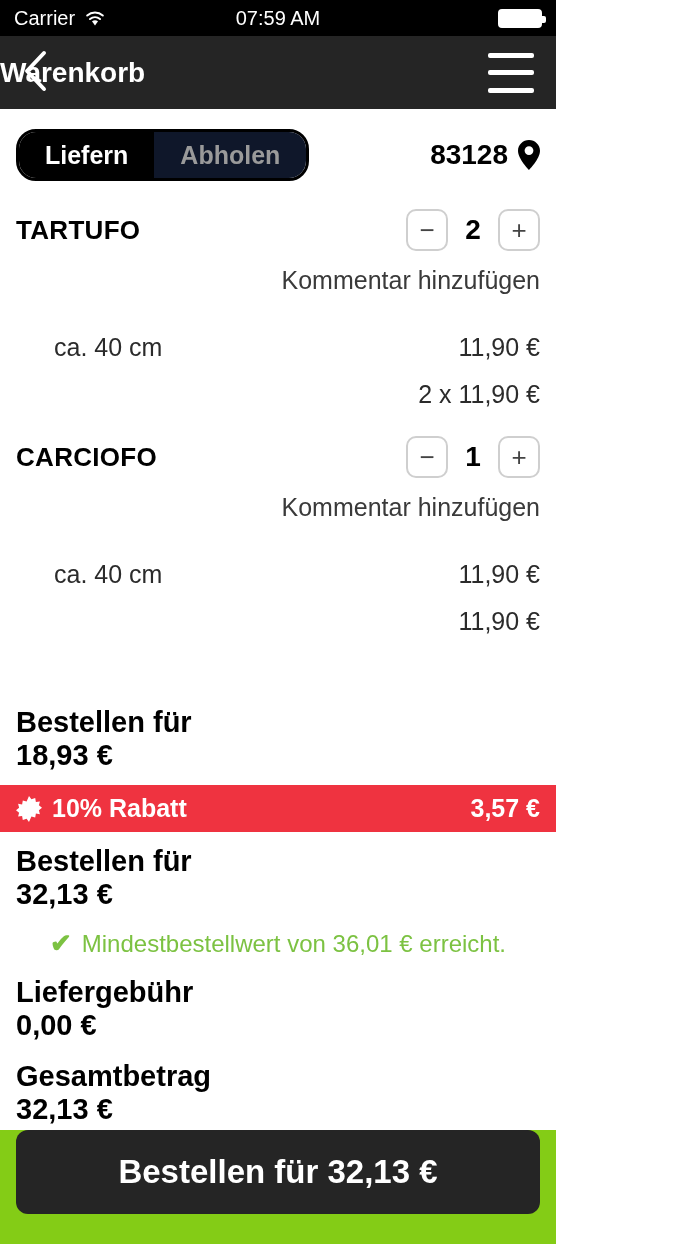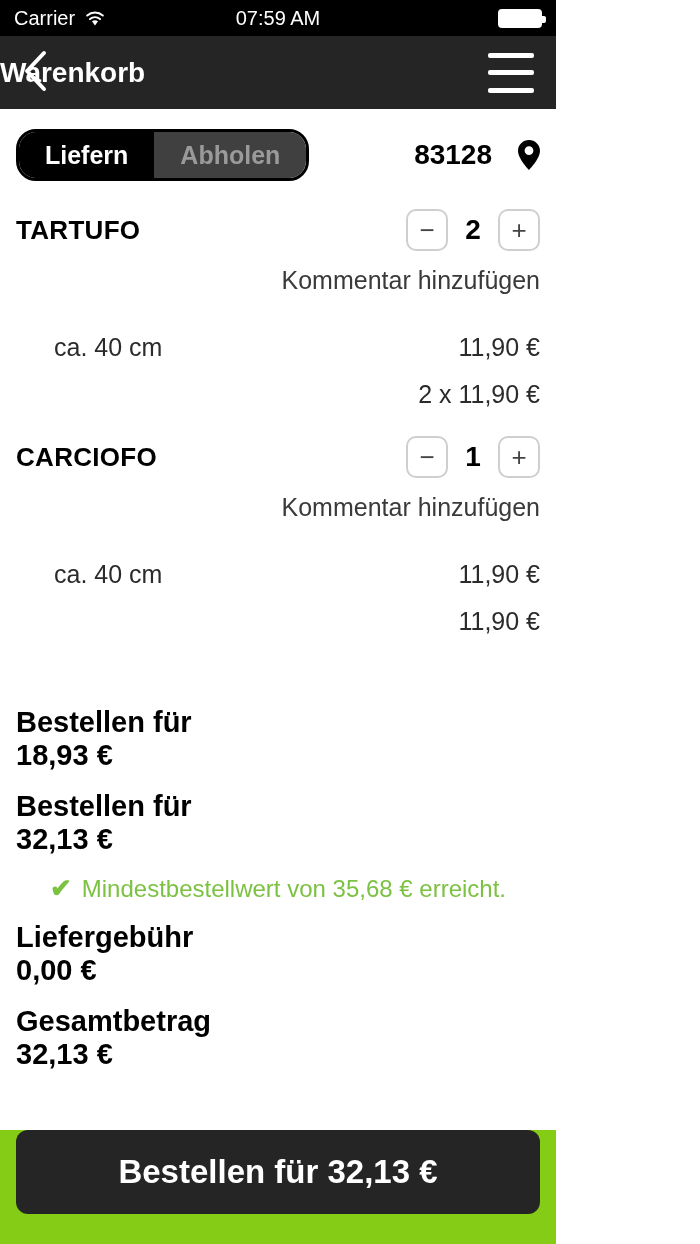--- a/index.html
+++ b/index.html
@@ -102,25 +102,25 @@
     height: 52px;
   }
   .seg {
     display: flex; align-items: center; justify-content: center;
     font-size: 25px;
     font-weight: bold;
     padding: 0 26px;
     cursor: pointer;
   }
   .seg.active { background: #000000; color: #ffffff; }
-  .seg.inactive { background: #404040; color: #9a9a9a; }
+  .seg.inactive { background: #0f172a; color: #9a9a9a; }
 
   .zip {
     margin-left: auto;
-    display: flex; align-items: center; gap: 26px;
+    display: flex; align-items: center; gap: 10px;
     font-size: 28px; font-weight: bold; color: #000;
   }
   .pin svg { display: block; }
 
   
   .item { padding-top: 12px; }
   .item-head {
     display: flex; align-items: center; justify-content: space-between;
     height: 54px;
   }
@@ -287,29 +287,40 @@
       <div class="row-right">11,90 €</div>
     </div>
 
     <div class="spacer-lg"></div>
 
     <div class="total-row">
       <span>Bestellen für</span>
       <span>18,93 €</span>
     </div>
 
+    <div class="discount-row">
+      <span class="discount-left">
+        <span class="burst">
+          <svg width="26" height="26" viewBox="0 0 26 26">
+            <path d="M13 0l2.4 3.2L19.2 2l.7 4 4-.6-1 3.9 3.1 2.5-3.1 2.5 1 3.9-4-.6-.7 4-3.8-1.2L13 26l-2.4-3.2L6.8 24l-.7-4-4 .6 1-3.9L0 14.2l3.1-2.5-1-3.9 4 .6.7-4 3.8 1.2z" fill="#ffffff"></path>
+          </svg>
+        </span>
+        <span>10% Rabatt</span>
+      </span>
+      <span>3,57 €</span>
+    </div>
 
     <div class="total-row">
       <span>Bestellen für</span>
       <span>32,13 €</span>
     </div>
 
     <div class="minorder">
       <span class="check">✔</span>
-      <span>Mindestbestellwert von 35,68 € erreicht.</span>
+      <span>Mindestbestellwert von 36,01 € erreicht.</span>
     </div>
 
     <div class="total-row">
       <span>Liefergebühr</span>
       <span>0,00 €</span>
     </div>
 
     <div class="total-row">
       <span>Gesamtbetrag</span>
       <span>32,13 €</span>

